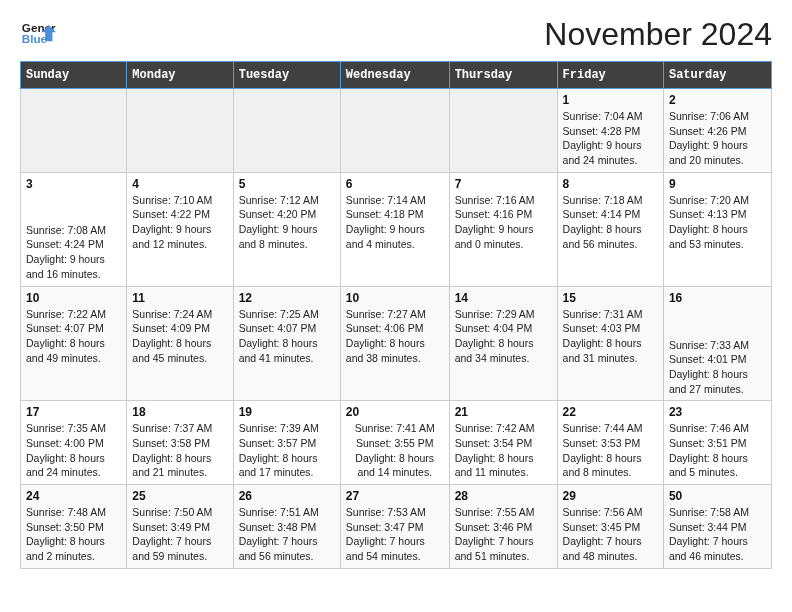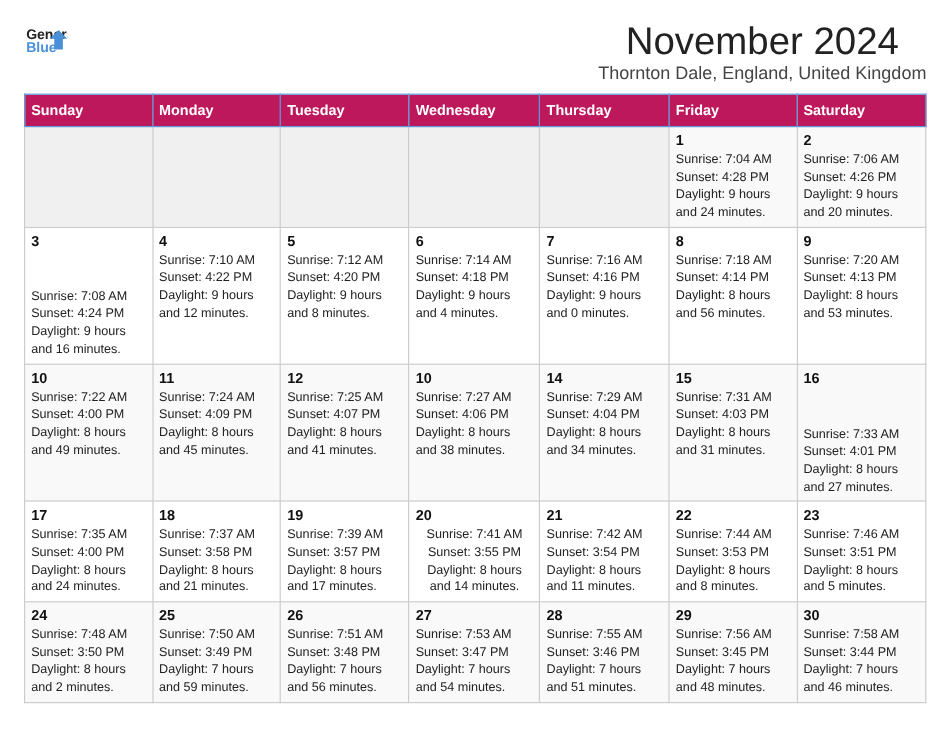--- a/index.html
+++ b/index.html
@@ -34,27 +34,28 @@
     .location {
       font-size: 15px;
       color: #444;
     }
     .calendar {
       width: 100%;
       border-collapse: collapse;
       font-size: 11px;
     }
     .calendar thead tr th {
-      background: #be185d;
+      background: #404040;
       color: #fff;
       text-align: left;
       padding: 6px 5px;
       font-size: 12px;
       font-weight: bold;
       border: 1px solid #5a9ad9;
+      font-family: Liberation Mono, monospace;
     }
     .calendar tbody tr td {
       border: 1px solid #ccc;
       vertical-align: top;
       padding: 4px 5px;
       width: 113px;
       min-height: 80px;
       background: #fff;
     }
     .calendar tbody tr:nth-child(odd) td {
@@ -81,21 +82,20 @@
 <div class="header-area">
   <div class="logo">
     <svg class="logo-icon" viewBox="0 0 40 40">
       <text x="2" y="18" font-size="13" font-weight="bold" fill="#222" font-family="Arial">General</text>
       <text x="2" y="30" font-size="13" font-weight="bold" fill="#4a90d9" font-family="Arial">Blue</text>
       <polygon points="32,10 40,18 36,18 36,28 28,28 28,18 24,18" fill="#4a90d9"></polygon>
     </svg>
   </div>
   <div class="title-area">
     <div class="month-title">November 2024</div>
-    <div class="location">Thornton Dale, England, United Kingdom</div>
   </div>
 </div>
 
 <table class="calendar">
   <thead>
     <tr id="header-row">
         <th>Sunday</th>
         <th>Monday</th>
         <th>Tuesday</th>
         <th>Wednesday</th>
@@ -165,21 +165,21 @@
           <div class="day-number">9</div>
           <div class="day-info" style="white-space: pre-line;">Sunrise: 7:20 AM
 Sunset: 4:13 PM
 Daylight: 8 hours and 53 minutes.</div>
         </td>
       </tr>
       <tr>
         <td>
           <div class="day-number">10</div>
           <div class="day-info" style="white-space: pre-line;">Sunrise: 7:22 AM
-Sunset: 4:00 PM
+Sunset: 4:07 PM
 Daylight: 8 hours and 49 minutes.</div>
         </td>
         <td>
           <div class="day-number">11</div>
           <div class="day-info" style="white-space: pre-line;">Sunrise: 7:24 AM
 Sunset: 4:09 PM
 Daylight: 8 hours and 45 minutes.</div>
         </td>
         <td>
           <div class="day-number">12</div>
@@ -287,20 +287,20 @@
 Sunset: 3:46 PM
 Daylight: 7 hours and 51 minutes.</div>
         </td>
         <td>
           <div class="day-number">29</div>
           <div class="day-info" style="white-space: pre-line;">Sunrise: 7:56 AM
 Sunset: 3:45 PM
 Daylight: 7 hours and 48 minutes.</div>
         </td>
         <td>
-          <div class="day-number">30</div>
+          <div class="day-number">50</div>
           <div class="day-info" style="white-space: pre-line;">Sunrise: 7:58 AM
 Sunset: 3:44 PM
 Daylight: 7 hours and 46 minutes.</div>
         </td>
       </tr>
     </tbody>
 </table>
 
 </body></html>

